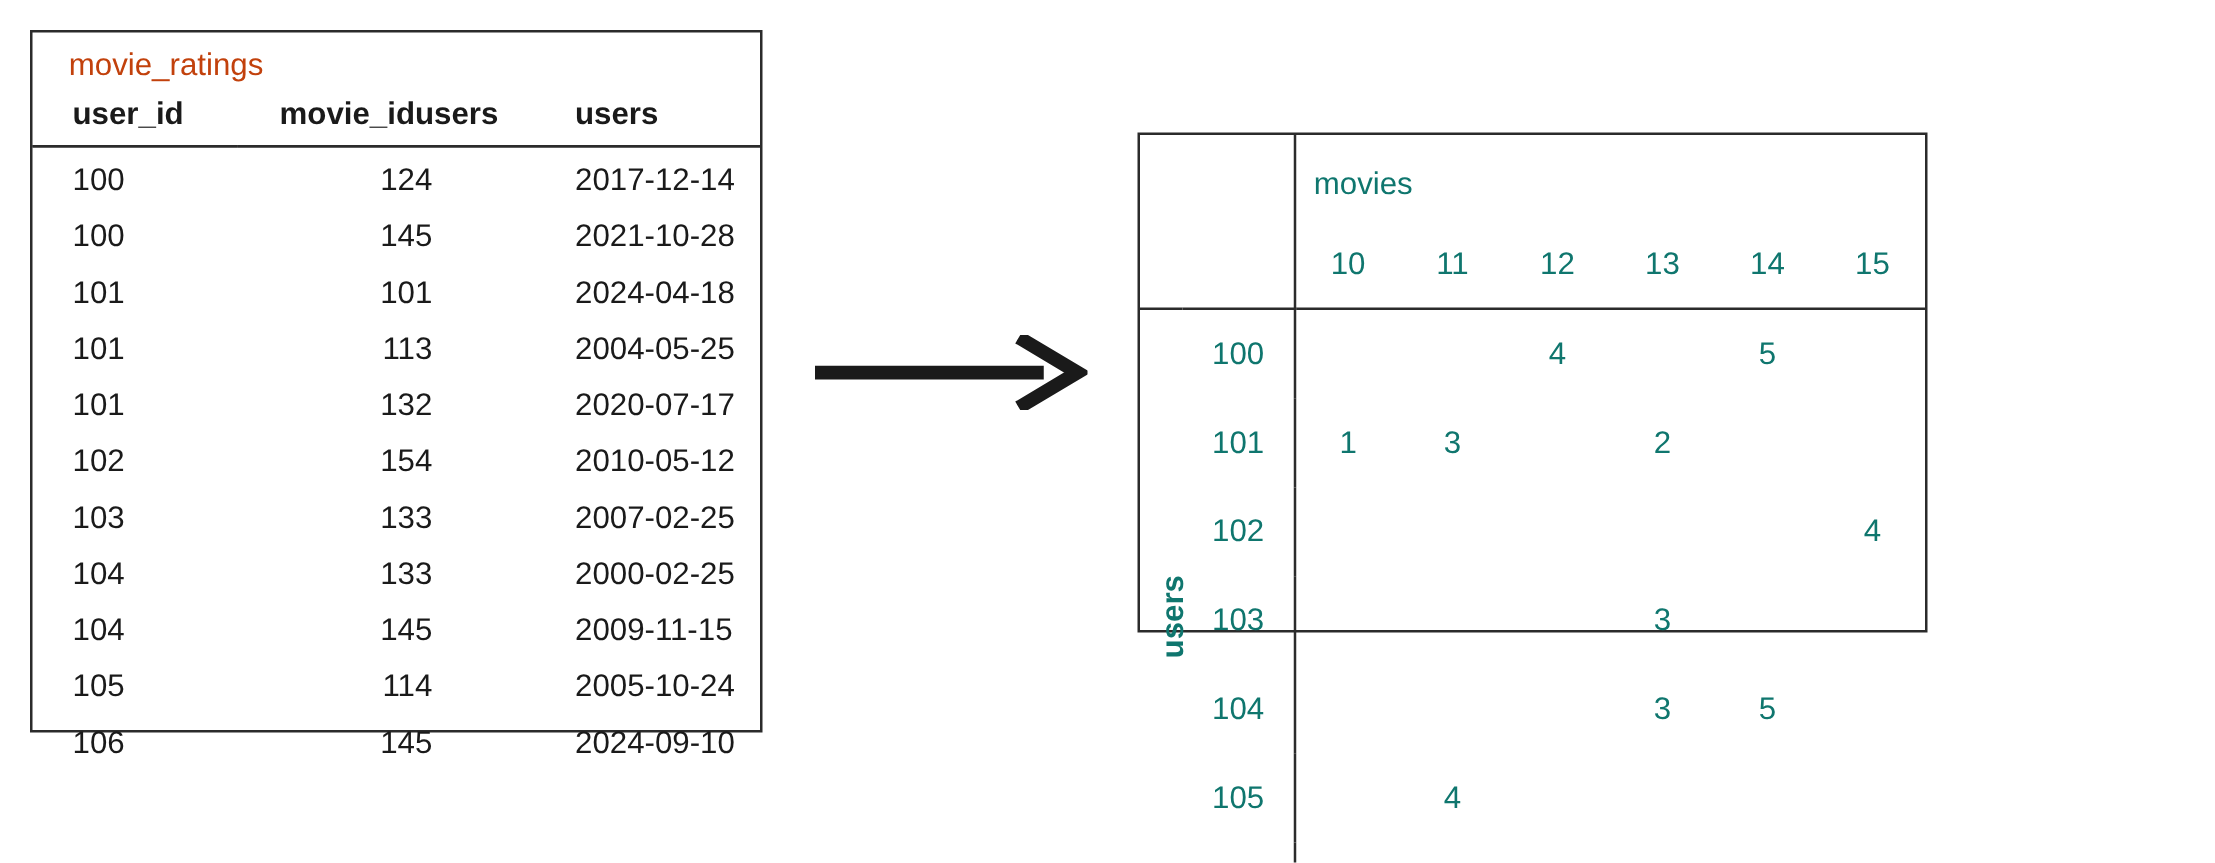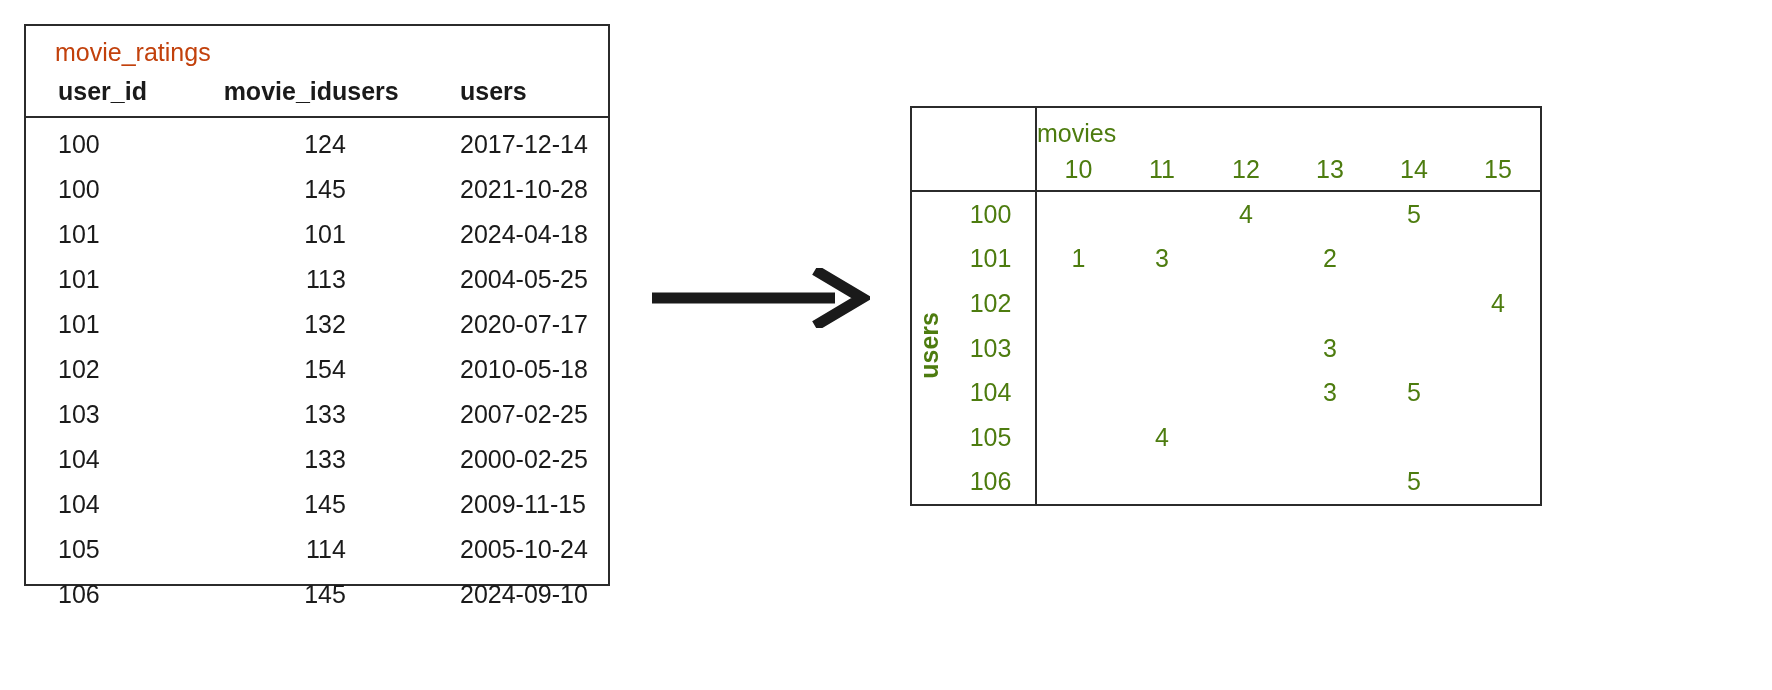--- a/index.html
+++ b/index.html
@@ -80,24 +80,24 @@
     box-sizing: border-box;
     background: #ffffff;
   }
   #matrix-table {
     border-collapse: collapse;
     table-layout: fixed;
     width: 100%;
     height: 100%;
   }
   #matrix-table td, #matrix-table th {
-    padding: 0;
+    padding: 14px;
     font-weight: normal;
     font-size: 25px;
-    color: #4d7c0f;
+    color: #0f766e;
   }
   .movies-axis-cell {
     text-align: left;
     padding-left: 28px;
     font-weight: bold;
     font-size: 25px;
     height: 40px;
     vertical-align: bottom;
   }
   .movies-header-row th {
@@ -183,21 +183,21 @@
       <tr>
         <td class="col-user">101</td>
         <td class="col-movie">13</td>
         <td class="col-rating">2</td>
         <td class="col-date">2020-07-17</td>
       </tr>
       <tr>
         <td class="col-user">102</td>
         <td class="col-movie">15</td>
         <td class="col-rating">4</td>
-        <td class="col-date">2010-05-18</td>
+        <td class="col-date">2010-05-12</td>
       </tr>
       <tr>
         <td class="col-user">103</td>
         <td class="col-movie">13</td>
         <td class="col-rating">3</td>
         <td class="col-date">2007-02-25</td>
       </tr>
       <tr>
         <td class="col-user">104</td>
         <td class="col-movie">13</td>

